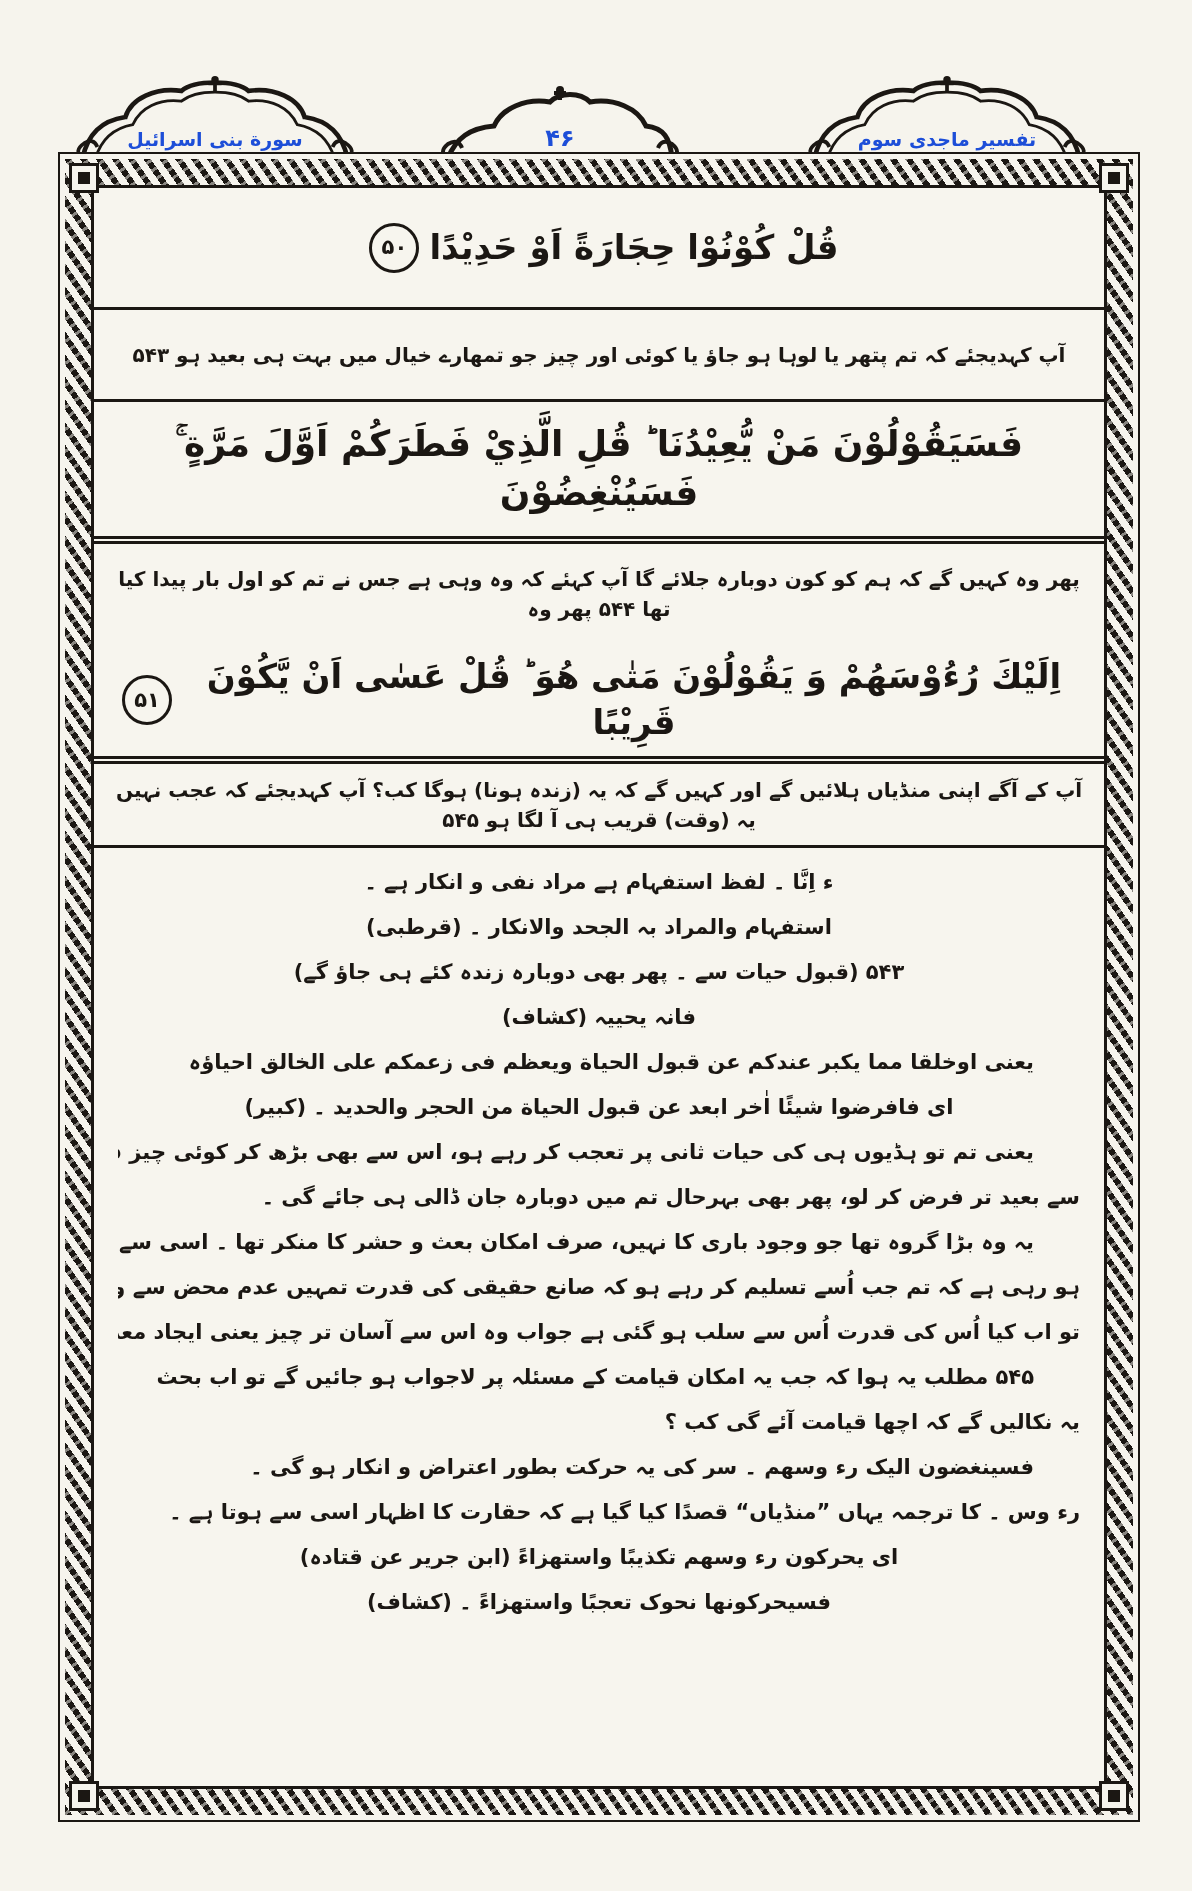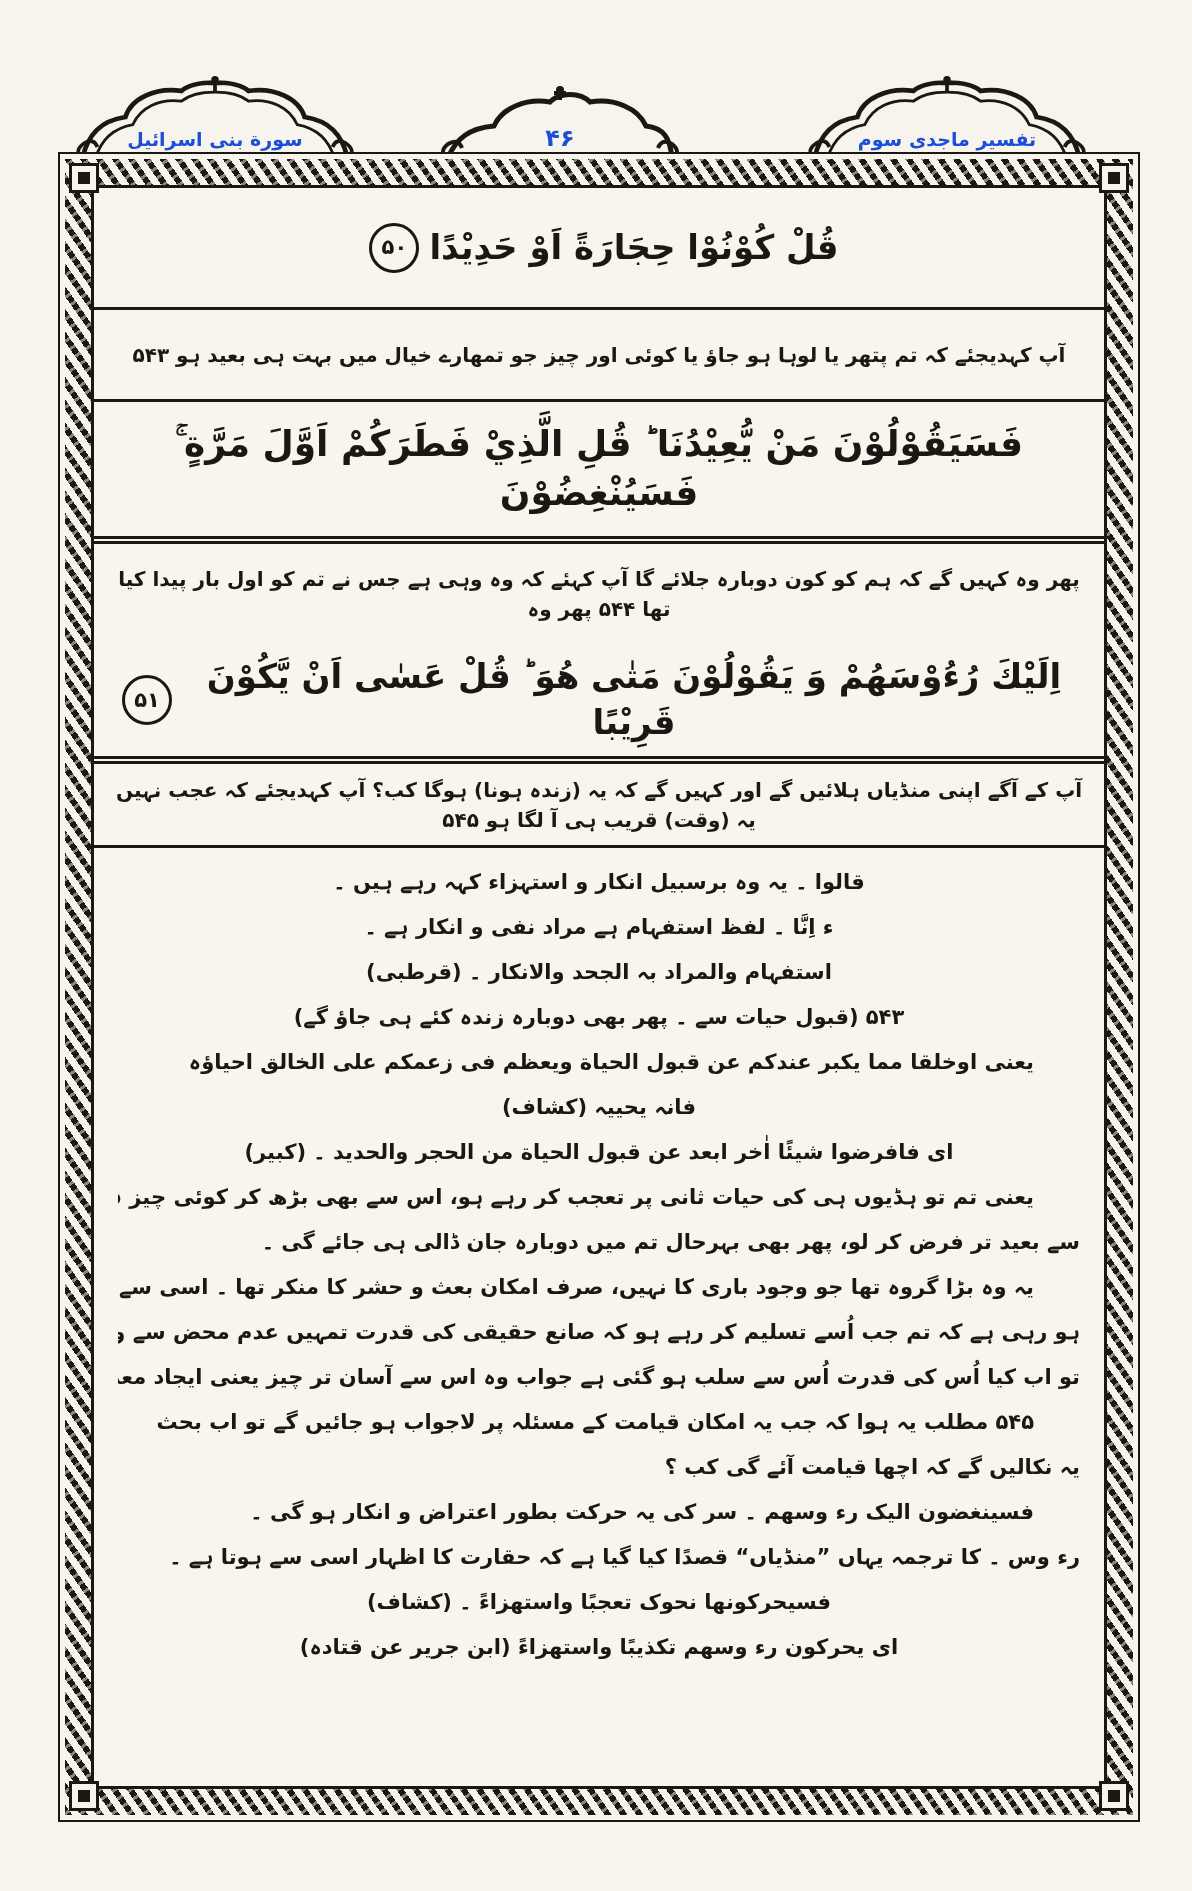--- a/index.html
+++ b/index.html
@@ -134,38 +134,37 @@
 
       <div class="row arabic a3">
         <span>اِلَيْكَ رُءُوْسَهُمْ وَ يَقُوْلُوْنَ مَتٰى هُوَ ؕ قُلْ عَسٰى اَنْ يَّكُوْنَ قَرِيْبًا</span>
         <span class="ayah-badge">۵۱</span>
       </div>
       <div class="row trans t3">
         <span>آپ کے آگے اپنی منڈیاں ہلائیں گے اور کہیں گے کہ یہ (زندہ ہونا) ہوگا کب؟ آپ کہدیجئے کہ عجب نہیں یہ (وقت) قریب ہی آ لگا ہو ۵۴۵</span>
       </div>
 
       <div class="commentary">
-        <div class="cline c">قالوا ۔ یہ وہ برسبیل انکار و استہزاء کہہ رہے ہیں ۔</div>
         <div class="cline c">ء اِنَّا ۔ لفظ استفہام ہے مراد نفی و انکار ہے ۔</div>
         <div class="cline c">استفہام والمراد بہ الجحد والانکار ۔ (قرطبی)</div>
         <div class="cline c marker-line">۵۴۳ (قبول حیات سے ۔ پھر بھی دوبارہ زندہ کئے ہی جاؤ گے)</div>
+        <div class="cline c">فانہ یحییہ (کشاف)</div>
         <div class="cline ri">یعنی اوخلقا مما یکبر عندکم عن قبول الحیاة ویعظم فی زعمکم علی الخالق احیاؤہ</div>
-        <div class="cline c">فانہ یحییہ (کشاف)</div>
         <div class="cline c">ای فافرضوا شیئًا اٰخر ابعد عن قبول الحیاة من الحجر والحدید ۔ (کبیر)</div>
         <div class="cline ri">یعنی تم تو ہڈیوں ہی کی حیات ثانی پر تعجب کر رہے ہو، اس سے بھی بڑھ کر کوئی چیز قبول حیات</div>
         <div class="cline r">سے بعید تر فرض کر لو، پھر بھی بہرحال تم میں دوبارہ جان ڈالی ہی جائے گی ۔</div>
         <div class="cline ri">یہ وہ بڑا گروہ تھا جو وجود باری کا نہیں، صرف امکان بعث و حشر کا منکر تھا ۔ اسی سے جرح</div>
         <div class="cline r">ہو رہی ہے کہ تم جب اُسے تسلیم کر رہے ہو کہ صانع حقیقی کی قدرت تمہیں عدم محض سے وجود میں لے آئی</div>
         <div class="cline r">تو اب کیا اُس کی قدرت اُس سے سلب ہو گئی ہے جواب وہ اس سے آسان تر چیز یعنی ایجاد معدوم</div>
         <div class="cline ri marker-line">۵۴۵ مطلب یہ ہوا کہ جب یہ امکان قیامت کے مسئلہ پر لاجواب ہو جائیں گے تو اب بحث</div>
         <div class="cline r">یہ نکالیں گے کہ اچھا قیامت آئے گی کب ؟</div>
         <div class="cline ri">فسینغضون الیک رء وسھم ۔ سر کی یہ حرکت بطور اعتراض و انکار ہو گی ۔</div>
         <div class="cline r">رء وس ۔ کا ترجمہ یہاں ”منڈیاں“ قصدًا کیا گیا ہے کہ حقارت کا اظہار اسی سے ہوتا ہے ۔</div>
+        <div class="cline c">ای یحرکون رء وسھم تکذیبًا واستھزاءً (ابن جریر عن قتادہ)</div>
         <div class="cline c">فسیحرکونھا نحوک تعجبًا واستھزاءً ۔ (کشاف)</div>
-        <div class="cline c">ای یحرکون رء وسھم تکذیبًا واستھزاءً (ابن جریر عن قتادہ)</div>
       </div>
 
     </div>
   </div>
   <div class="corner tl"></div>
   <div class="corner tr"></div>
   <div class="corner bl"></div>
   <div class="corner br"></div>
 </div>
 

